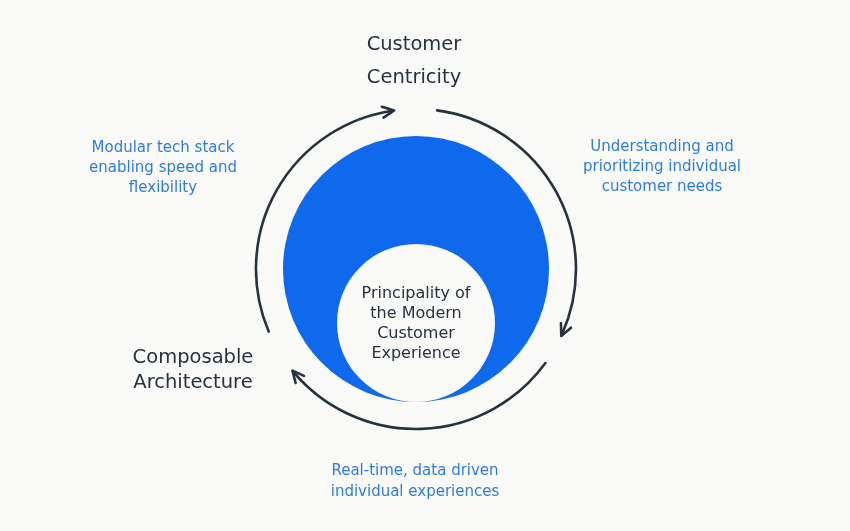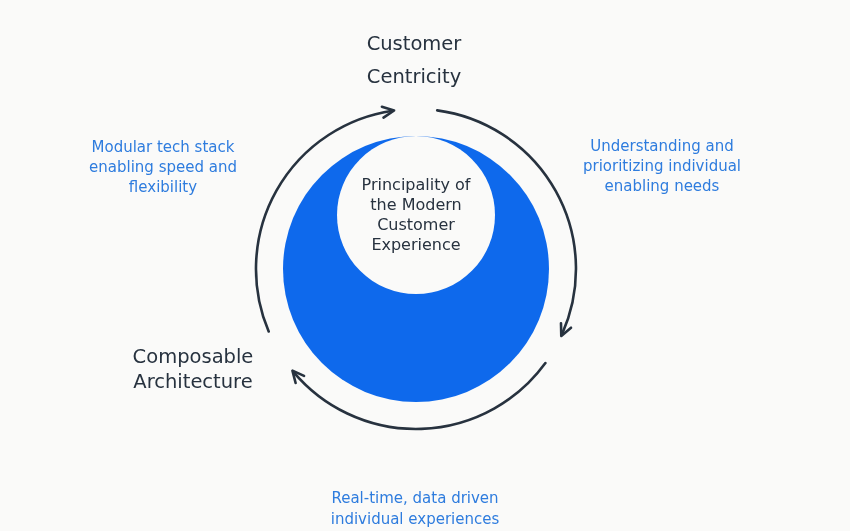--- a/index.html
+++ b/index.html
@@ -32,21 +32,21 @@
     stroke-linecap:round;
     stroke-linejoin:round;
   }
   
   .donut{
     position:absolute;
     left:283px;top:136px;
     width:266px;height:266px;
     border-radius:50%;
     background:var(--ring-blue,#0E69EC);
-    display:flex;align-items:flex-start;justify-content:center;
+    display:flex;align-items:flex-end;justify-content:center;
   }
   .donut-hole{
     width:158px;height:158px;
     border-radius:50%;
     background:var(--background,#FAFAF9);
     display:flex;align-items:center;justify-content:center;
   }
   .center-text{
     font-size:16px;
     line-height:20px;
@@ -71,21 +71,21 @@
     color:var(--accent-blue,#2E7CDE);
     font-size:15px;
     font-weight:500;
     line-height:20px;
   }
   .stage-top{left:414px;top:27px;line-height:33px;}
   .stage-left{left:193px;top:344px;line-height:25px;}
   .stage-right{left:634px;top:343px;line-height:25px;}
   .ann-upper-left{left:163px;top:137px;}
   .ann-upper-right{left:662px;top:136px;}
-  .ann-bottom{left:415px;top:460px;line-height:21px;margin-top:28px;}
+  .ann-bottom{left:415px;top:460px;line-height:21px;}
 </style>
 </head>
 <body>
 
 <div class="canvas">
 
   <svg class="arrows" width="850" height="531" viewBox="0 0 850 531" aria-hidden="true">
     <defs>
       <marker id="ah" markerUnits="userSpaceOnUse" markerWidth="18" markerHeight="18" refX="12" refY="9" orient="auto">
         <path d="M2,3.5 L13.5,9 L2,14.5"></path>
@@ -111,18 +111,18 @@
 
   <div class="label stage stage-left">Composable
 Architecture</div>
 
   <div class="label annotation ann-upper-left">Modular tech stack
 enabling speed and
 flexibility</div>
 
   <div class="label annotation ann-upper-right">Understanding and
 prioritizing individual
-enabling needs</div>
+customer needs</div>
 
   <div class="label annotation ann-bottom">Real-time, data driven
 individual experiences</div>
 
 </div>
 
 </body></html>

